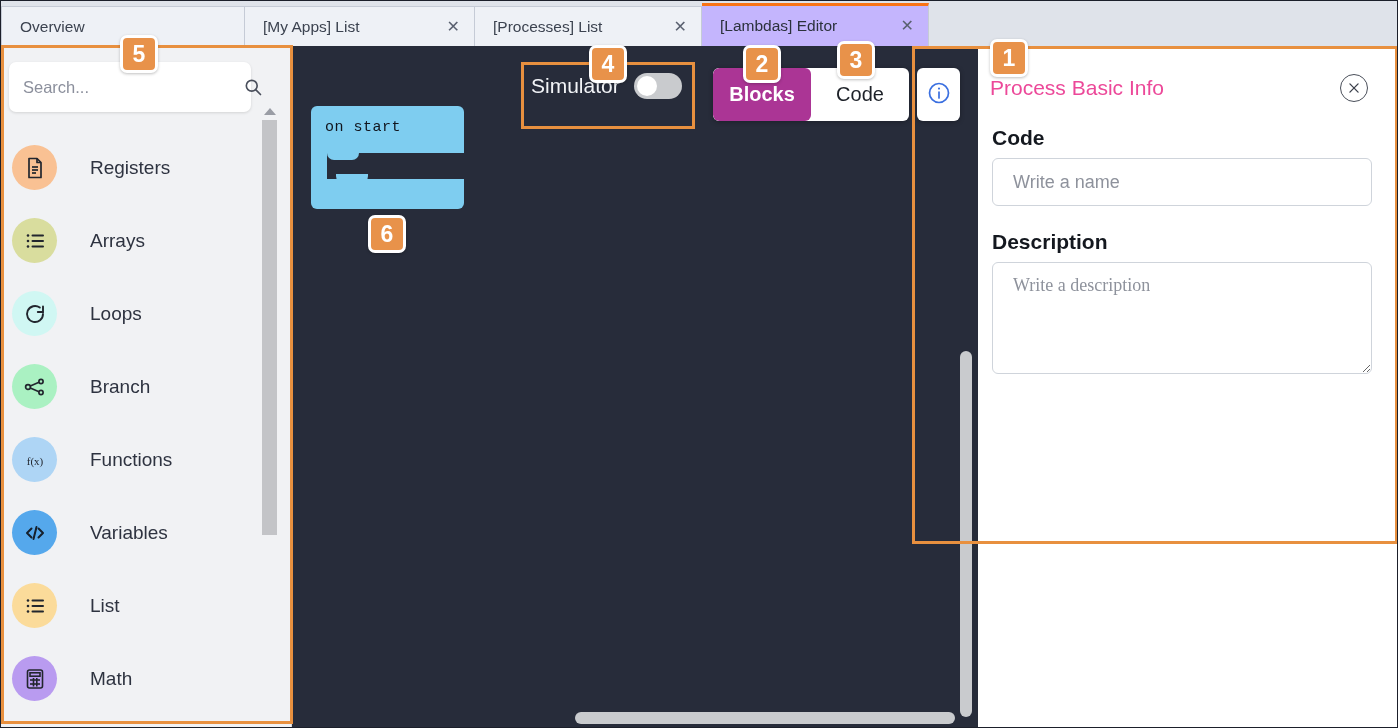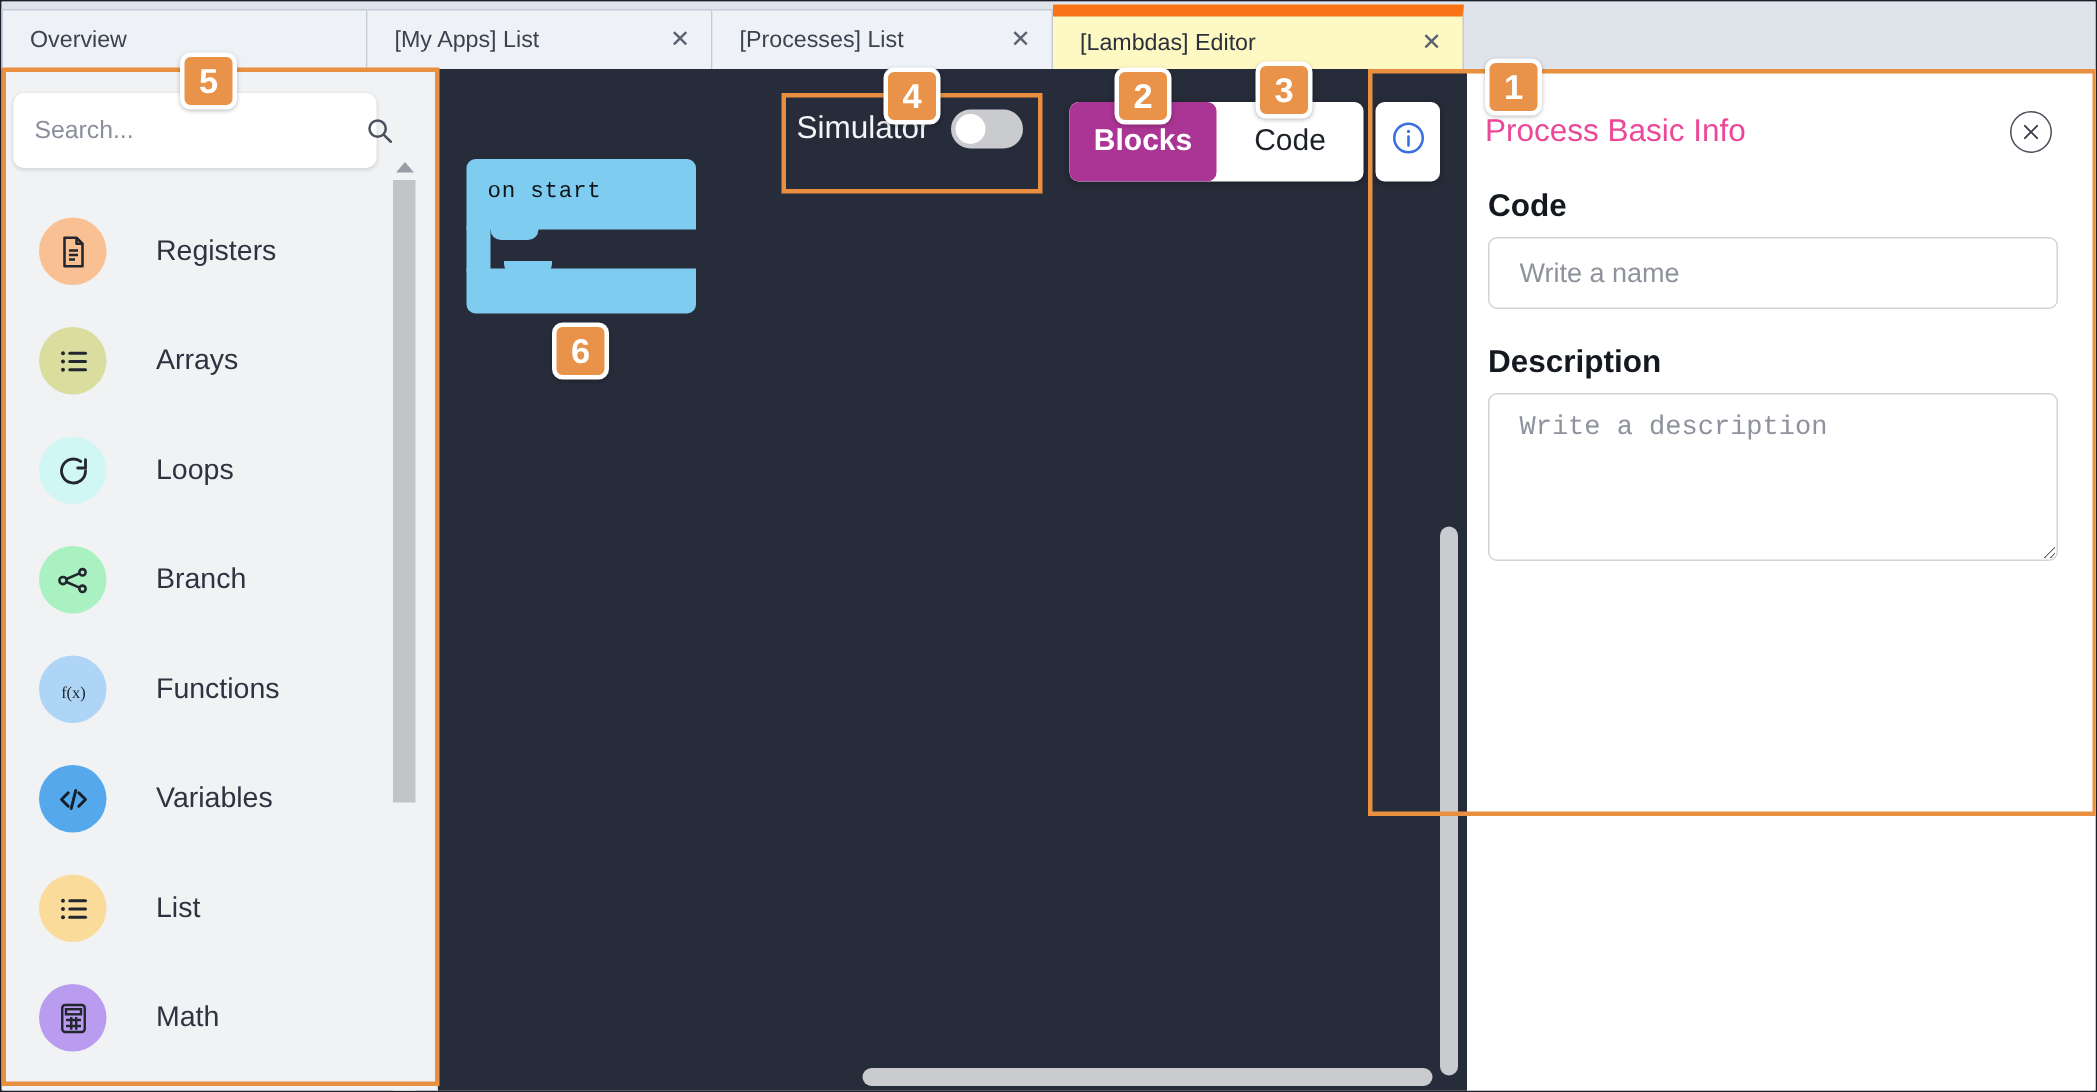--- a/index.html
+++ b/index.html
@@ -44,24 +44,24 @@
     margin-left: 28px;
     font-size: 16px;
     color: #5a6170;
     line-height: 1;
     cursor: pointer;
   }
   .tab.t-overview { width: 244px; }
   .tab.t-myapps   { width: 230px; }
   .tab.t-proc     { width: 227px; }
   .tab.active {
-    background: #fef9c3;
+    background: #c4b5fd;
     height: 43px;
-    border-top: 8px solid #f97316;
-    width: 274px;
+    border-top: 3px solid #f97316;
+    width: 227px;
     color: #2b313c;
     z-index: 3;
   }
 
   
   .sidebar {
     position: absolute; left: 1px; top: 45px;
     width: 290px; height: 682px;
     background: #f1f2f4;
     border-right: 1px solid #d5d8de;
@@ -84,21 +84,21 @@
     background: transparent;
     font-family: "Liberation Sans", sans-serif;
   }
   .search-input::placeholder { color: #8b8f9c; }
   .search-icon { width: 20px; height: 20px; color: #4a4f5c; flex: 0 0 auto; }
 
   .cat-list { position: absolute; left: 0; top: 85px; width: 262px; }
   .cat-item {
     display: flex; align-items: center;
     height: 73px;
-    padding-left: 24px;
+    padding-left: 10px;
     cursor: pointer;
     text-align: center;
   }
   .cat-icon {
     width: 45px; height: 45px;
     border-radius: 50%;
     display: flex; align-items: center; justify-content: center;
     flex: 0 0 auto;
   }
   .cat-icon svg { width: 24px; height: 24px; }
@@ -290,21 +290,21 @@
   }
   .field-input::placeholder { color: #8e929c; }
   .field-textarea {
     width: 100%;
     height: 112px;
     border: 1px solid #cfd4db;
     border-radius: 6px;
     padding: 12px 20px;
     font-size: 18px;
     color: #4d7c0f;
-    font-family: Liberation Mono, monospace;
+    font-family: Liberation Serif, serif;
     outline: none;
     resize: vertical;
   }
   .field-textarea::placeholder { color: #8e929c; }
 
   
   .hl {
     position: absolute;
     border: 3px solid #e8903f;
     pointer-events: none;

